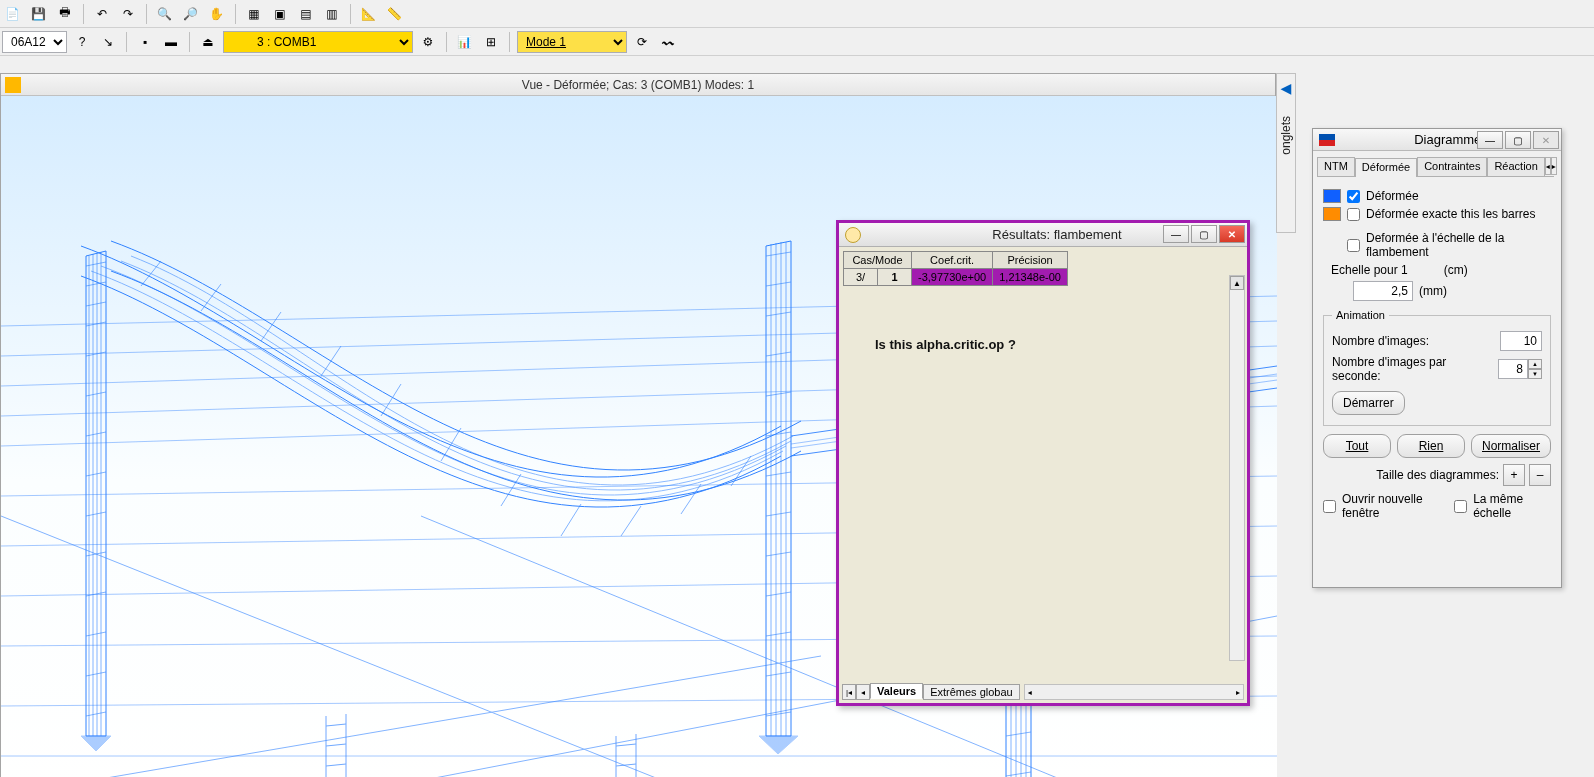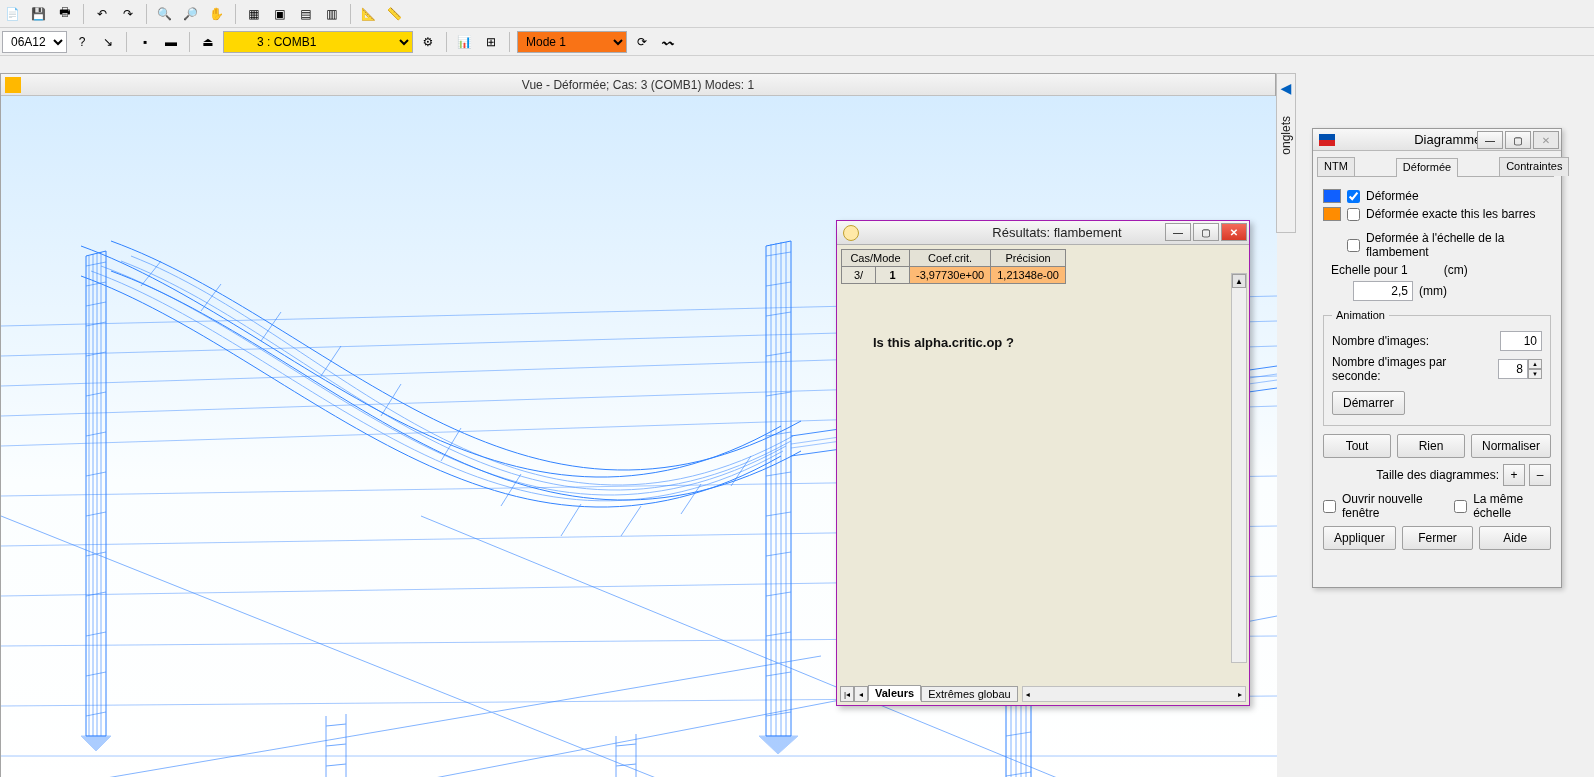--- a/index.html
+++ b/index.html
@@ -5,86 +5,86 @@
 * { box-sizing: border-box; margin: 0; padding: 0; font-family: "Segoe UI", Tahoma, Arial, sans-serif; font-size: 12px; }
 body { width: 1594px; height: 777px; background: #f0f0f0; position: relative; overflow: hidden; }
 
 
 .toolbar-row { height: 28px; background: #f0f0f0; display: flex; align-items: center; border-bottom: 1px solid #d0d0d0; padding-left: 2px; gap: 4px; }
 .toolbar-icon { width: 22px; height: 22px; display:flex; align-items:center; justify-content:center; border:1px solid transparent; cursor:pointer; }
 .toolbar-sep { width:1px; height:20px; background:#c0c0c0; margin:0 3px; }
 .tb-select { height:22px; border:1px solid #abadb3; background:#fff; padding:0 4px; min-width:60px; }
 .tb-select.highlight { background:#ffd800; }
 .tb-select.wide { min-width:190px;padding-left:29px; }
-.tb-select.mode { min-width:110px; background:#f97316; }
+.tb-select.mode { min-width:110px; background:#fde047;text-decoration:underline; }
 
 
 .main { position:absolute; left:0; top:73px; width:1594px; height:721px; }
 .onglets-handle { position:absolute; right:298px; top:0; width:20px; height:160px; background:#f0f0f0; border:1px solid #c0c0c0; display:flex; flex-direction:column; align-items:center; }
 .onglets-handle .arrow { color:#0060c0; font-size:14px; margin-top:6px; }
 .onglets-handle .vtext { writing-mode: vertical-rl; transform: rotate(180deg); margin-top:20px; font-size:12px; color:#202020;}
 
 
 .view-window { position:absolute; left:0; top:0; width:1276px; height:721px; border:1px solid #a5a5a5; background:#fff; }
 .view-title { height:22px; background:linear-gradient(#f5f5f5,#e6e6e6); display:flex; align-items:center; justify-content:center; border-bottom:1px solid #c0c0c0; font-size:12px; color:#333; position:relative;}
 .view-title .app-icon { position:absolute; left:4px; top:3px; width:16px; height:16px; background:#ffb800; }
 .view-canvas { position:absolute; left:0; top:22px; width:1276px; height:699px; background:linear-gradient(#d5ecff 0%, #fbfeff 55%, #ffffff 100%); overflow:hidden; }
 .view-canvas svg { width:100%; height:100%; }
 
 
-.results-win { position:absolute; left:836px; top:147px; width:414px; height:486px; background:#ece9d8; border:1px solid #a21caf; box-shadow:3px 3px 6px rgba(0,0,0,0.25); }
+.results-win { position:absolute; left:836px; top:147px; width:414px; height:486px; background:#ece9d8; border:3px solid #a21caf; box-shadow:3px 3px 6px rgba(0,0,0,0.25); }
 .win-header { height:24px; background:linear-gradient(#f7f7f7,#e0e0e0); display:flex; align-items:center; padding-left:6px; border-bottom:1px solid #b0b0b0; position:relative; }
 .win-header .w-icon { width:16px; height:16px; background:#ffe9a8; border-radius:50%; border:1px solid #c0a030; margin-right:6px; }
 .win-header .w-title { flex:1; text-align:center; font-size:13px; color:#222; }
 .win-ctrls { position:absolute; right:2px; top:2px; display:flex; gap:2px; }
 .win-btn { width:26px; height:18px; background:linear-gradient(#fafafa,#e2e2e2); border:1px solid #9e9e9e; display:flex; align-items:center; justify-content:center; font-size:10px; cursor:pointer; }
 .win-btn.close { background:linear-gradient(#f46a5a,#d83a28); color:#fff; font-weight:bold; }
 .results-body { position:absolute; top:24px; left:0; right:0; bottom:20px; background:#ece9d8; }
 .results-table { border-collapse:collapse; margin:4px; }
 .results-table th, .results-table td { border:1px solid #888; padding:2px 6px; font-size:11px; text-align:center; background:#e8e6da; }
 .results-table th { background:#e4e2d6; font-weight:normal; }
-.results-table td.num { text-align:center; background:#fdba74;margin-left:12px; }
+.results-table td.num { text-align:center; background:#a21caf;margin-left:12px; }
 .results-note { position:absolute; left:36px; top:90px; font-weight:bold; font-size:13px; color:#111; }
 .results-scroll { position:absolute; right:2px; top:28px; width:16px; bottom:22px; background:#efefef; border:1px solid #c0c0c0; }
 .results-scroll .sbt { width:14px; height:14px; background:#e4e4e4; border:1px solid #a0a0a0; display:flex; align-items:center; justify-content:center; font-size:8px; }
 .results-tabs { position:absolute; left:3px; bottom:2px; right:3px; height:18px; display:flex; align-items:center; gap:0; }
 .rt-nav { width:14px; height:16px; border:1px solid #a0a0a0; background:#efefef; display:flex; align-items:center; justify-content:center; font-size:8px; cursor:pointer;}
 .rt-tab { height:16px; border:1px solid #a0a0a0; padding:0 6px; background:#efefef; font-size:11px; cursor:pointer; display:flex; align-items:center;}
 .rt-tab.active { background:#fff; font-weight:bold; position:relative; top:-1px; border-bottom:1px solid #fff;}
 .rt-hscroll { flex:1; height:16px; border:1px solid #c0c0c0; background:#efefef; margin-left:4px; display:flex; align-items:center; justify-content:space-between;}
 .rt-hscroll span { font-size:8px; padding:0 3px;}
 
 
 .panel { position:absolute; right:32px; top:55px; width:250px; height:460px; background:#f0f0f0; border:1px solid #9a9a9a; box-shadow:2px 2px 5px rgba(0,0,0,0.2); }
 .panel-header { height:22px; background:linear-gradient(#f8f8f8,#e4e4e4); border-bottom:1px solid #b8b8b8; display:flex; align-items:center; padding-left:6px; position:relative;}
 .panel-header .p-icon { width:16px; height:12px; background:linear-gradient(#0050b0 50%, #d82020 50%); margin-right:6px;}
 .panel-header .p-title { flex:1; text-align:center; font-size:13px; }
 .panel-ctrls { position:absolute; right:2px; top:2px; display:flex; gap:2px;}
-.panel-tabs { display:flex; height:20px; margin:6px 7px 0 4px; border-bottom:1px solid #b0b0b0;gap:41px;}
+.panel-tabs { display:flex; height:20px; margin:6px 7px 0 4px; border-bottom:1px solid #b0b0b0;}
 .ptab { padding:2px 6px; border:1px solid #b0b0b0; border-bottom:none; background:#e8e8e8; font-size:11px; cursor:pointer; position:relative; top:0;}
 .ptab.active { background:#f0f0f0; top:1px; }
 .ptab-nav { width:12px; height:18px; border:1px solid #b0b0b0; background:#efefef; font-size:8px; display:flex; align-items:center; justify-content:center; cursor:pointer;}
 .panel-body { padding:8px 10px;}
 .cb-row { display:flex; align-items:center; gap:6px; margin:4px 0;}
 .color-swatch { width:18px; height:14px; border:1px solid #888;}
 .blue { background:#1060ff;}
 .orange { background:#ff8c00;}
 input[type=checkbox] { width:13px; height:13px;}
 .indented { margin-left:24px;}
 .scale-row { display:flex; align-items:center; gap:6px; margin:4px 0 4px 8px;}
 .scale-input { width:60px; height:20px; border:1px solid #abadb3; text-align:right; padding-right:4px;}
 fieldset.anim { border:1px solid #c0c0c0; margin:8px 0; padding:6px 8px 10px 8px;}
 fieldset.anim legend { font-size:11px; padding:0 4px;}
 .anim-row { display:flex; align-items:center; justify-content:space-between; margin:4px 0;}
 .num-input { width:42px; height:20px; border:1px solid #abadb3; text-align:right; padding-right:4px;}
 .spin-wrap { display:flex;}
 .spin { width:14px; display:flex; flex-direction:column;}
 .spin button { height:10px; font-size:6px; line-height:6px; border:1px solid #a0a0a0; background:#efefef; cursor:pointer; padding:0;}
-.std-btn { height:24px; border:1px solid #a0a0a0; background:linear-gradient(#fafafa,#e4e4e4); padding:0 10px; cursor:pointer; font-size:12px; border-radius:2px;}
-.btn-row { display:flex; gap:6px; margin:6px 0;}
+.std-btn { height:24px; border:1px solid #a0a0a0; background:linear-gradient(#fafafa,#e4e4e4); padding:0 10px; cursor:pointer; font-size:12px; border-radius:9px;}
+.btn-row { display:flex; gap:6px; margin:6px 0;text-decoration:underline;}
 .btn-row .std-btn { flex:1;}
 .size-row { display:flex; align-items:center; justify-content:flex-end; gap:4px; margin:6px 0;}
 .square-btn { width:22px; height:22px; border:1px solid #a0a0a0; background:linear-gradient(#fafafa,#e4e4e4); cursor:pointer; display:flex; align-items:center; justify-content:center;}
 .footer-cb { display:flex; gap:8px; margin:4px 0;}
 </style>
 </head>
 <body>
 
 <div class="toolbar-row">
   <div class="toolbar-icon">📄</div>
@@ -381,21 +381,16 @@
         <label class="cb-row" style="margin:0">
           <input type="checkbox" style="">
           <span>Ouvrir nouvelle fenêtre</span>
         </label>
         <label class="cb-row" style="margin:0">
           <input type="checkbox" style="">
           <span>La même échelle</span>
         </label>
       </div>
 
-      <div class="btn-row">
-        <button class="std-btn">Appliquer</button>
-        <button class="std-btn">Fermer</button>
-        <button class="std-btn">Aide</button>
-      </div>
     </div>
   </div>
 
 </div>
 
 </body></html>

